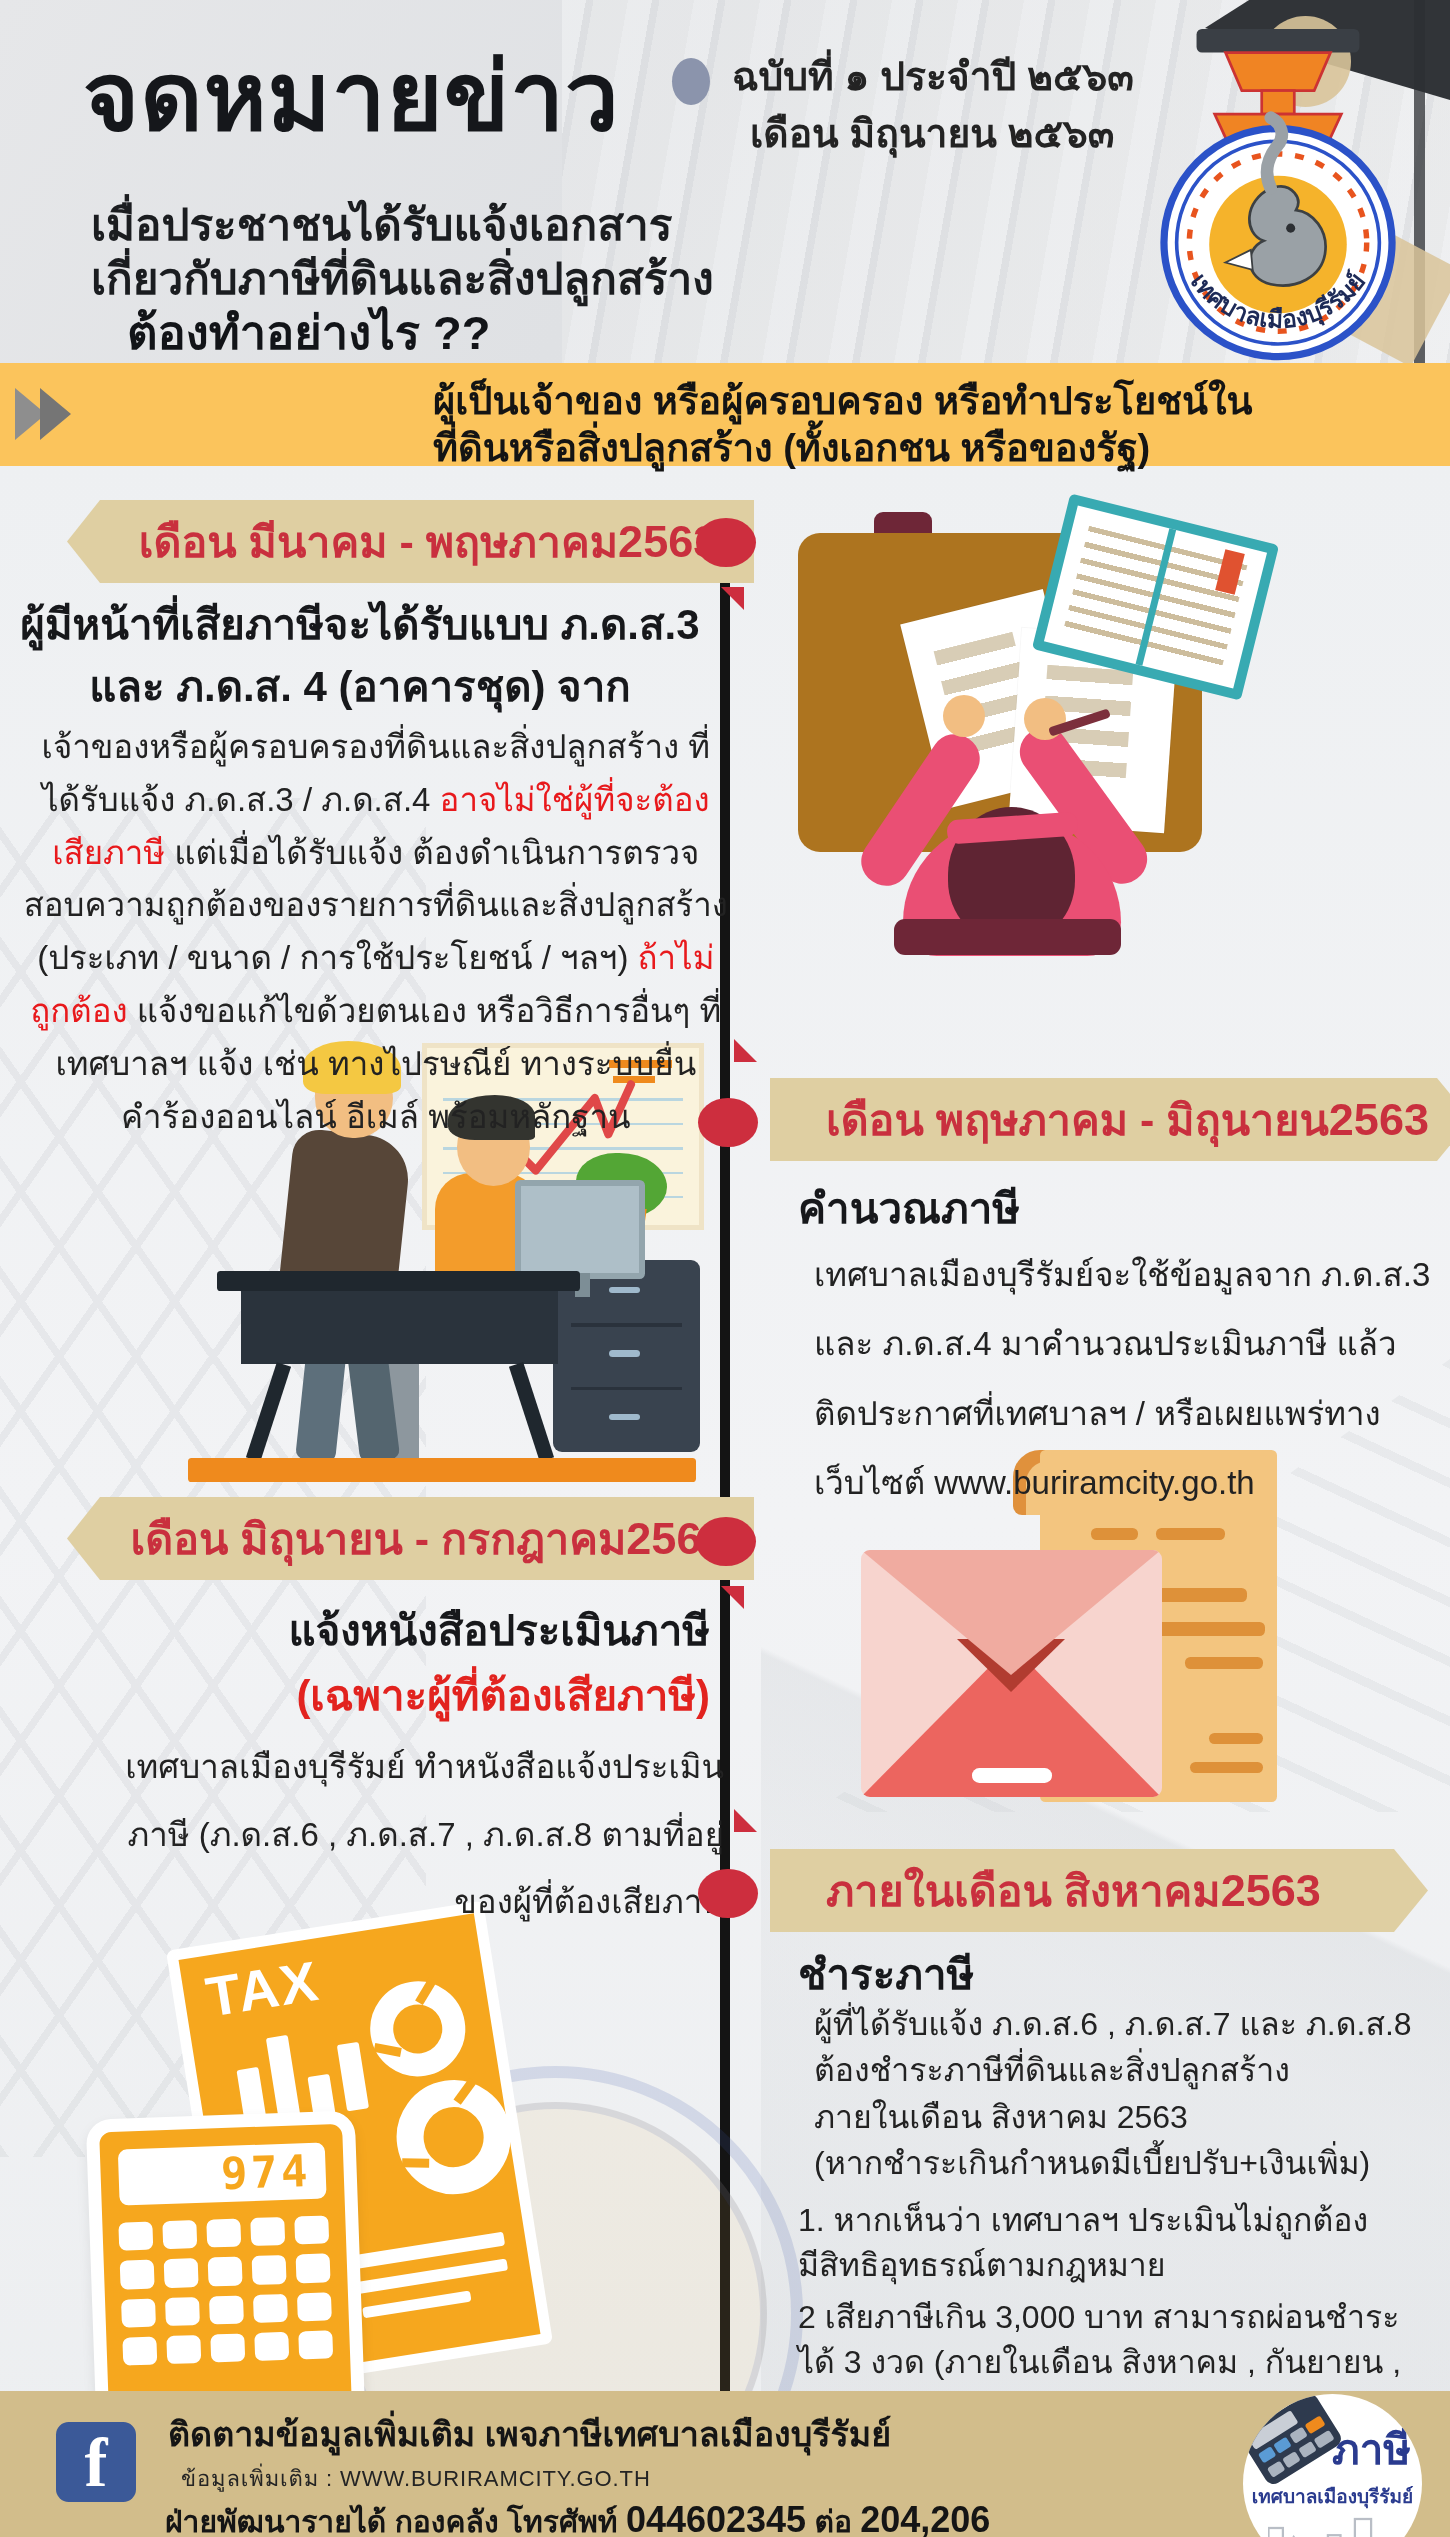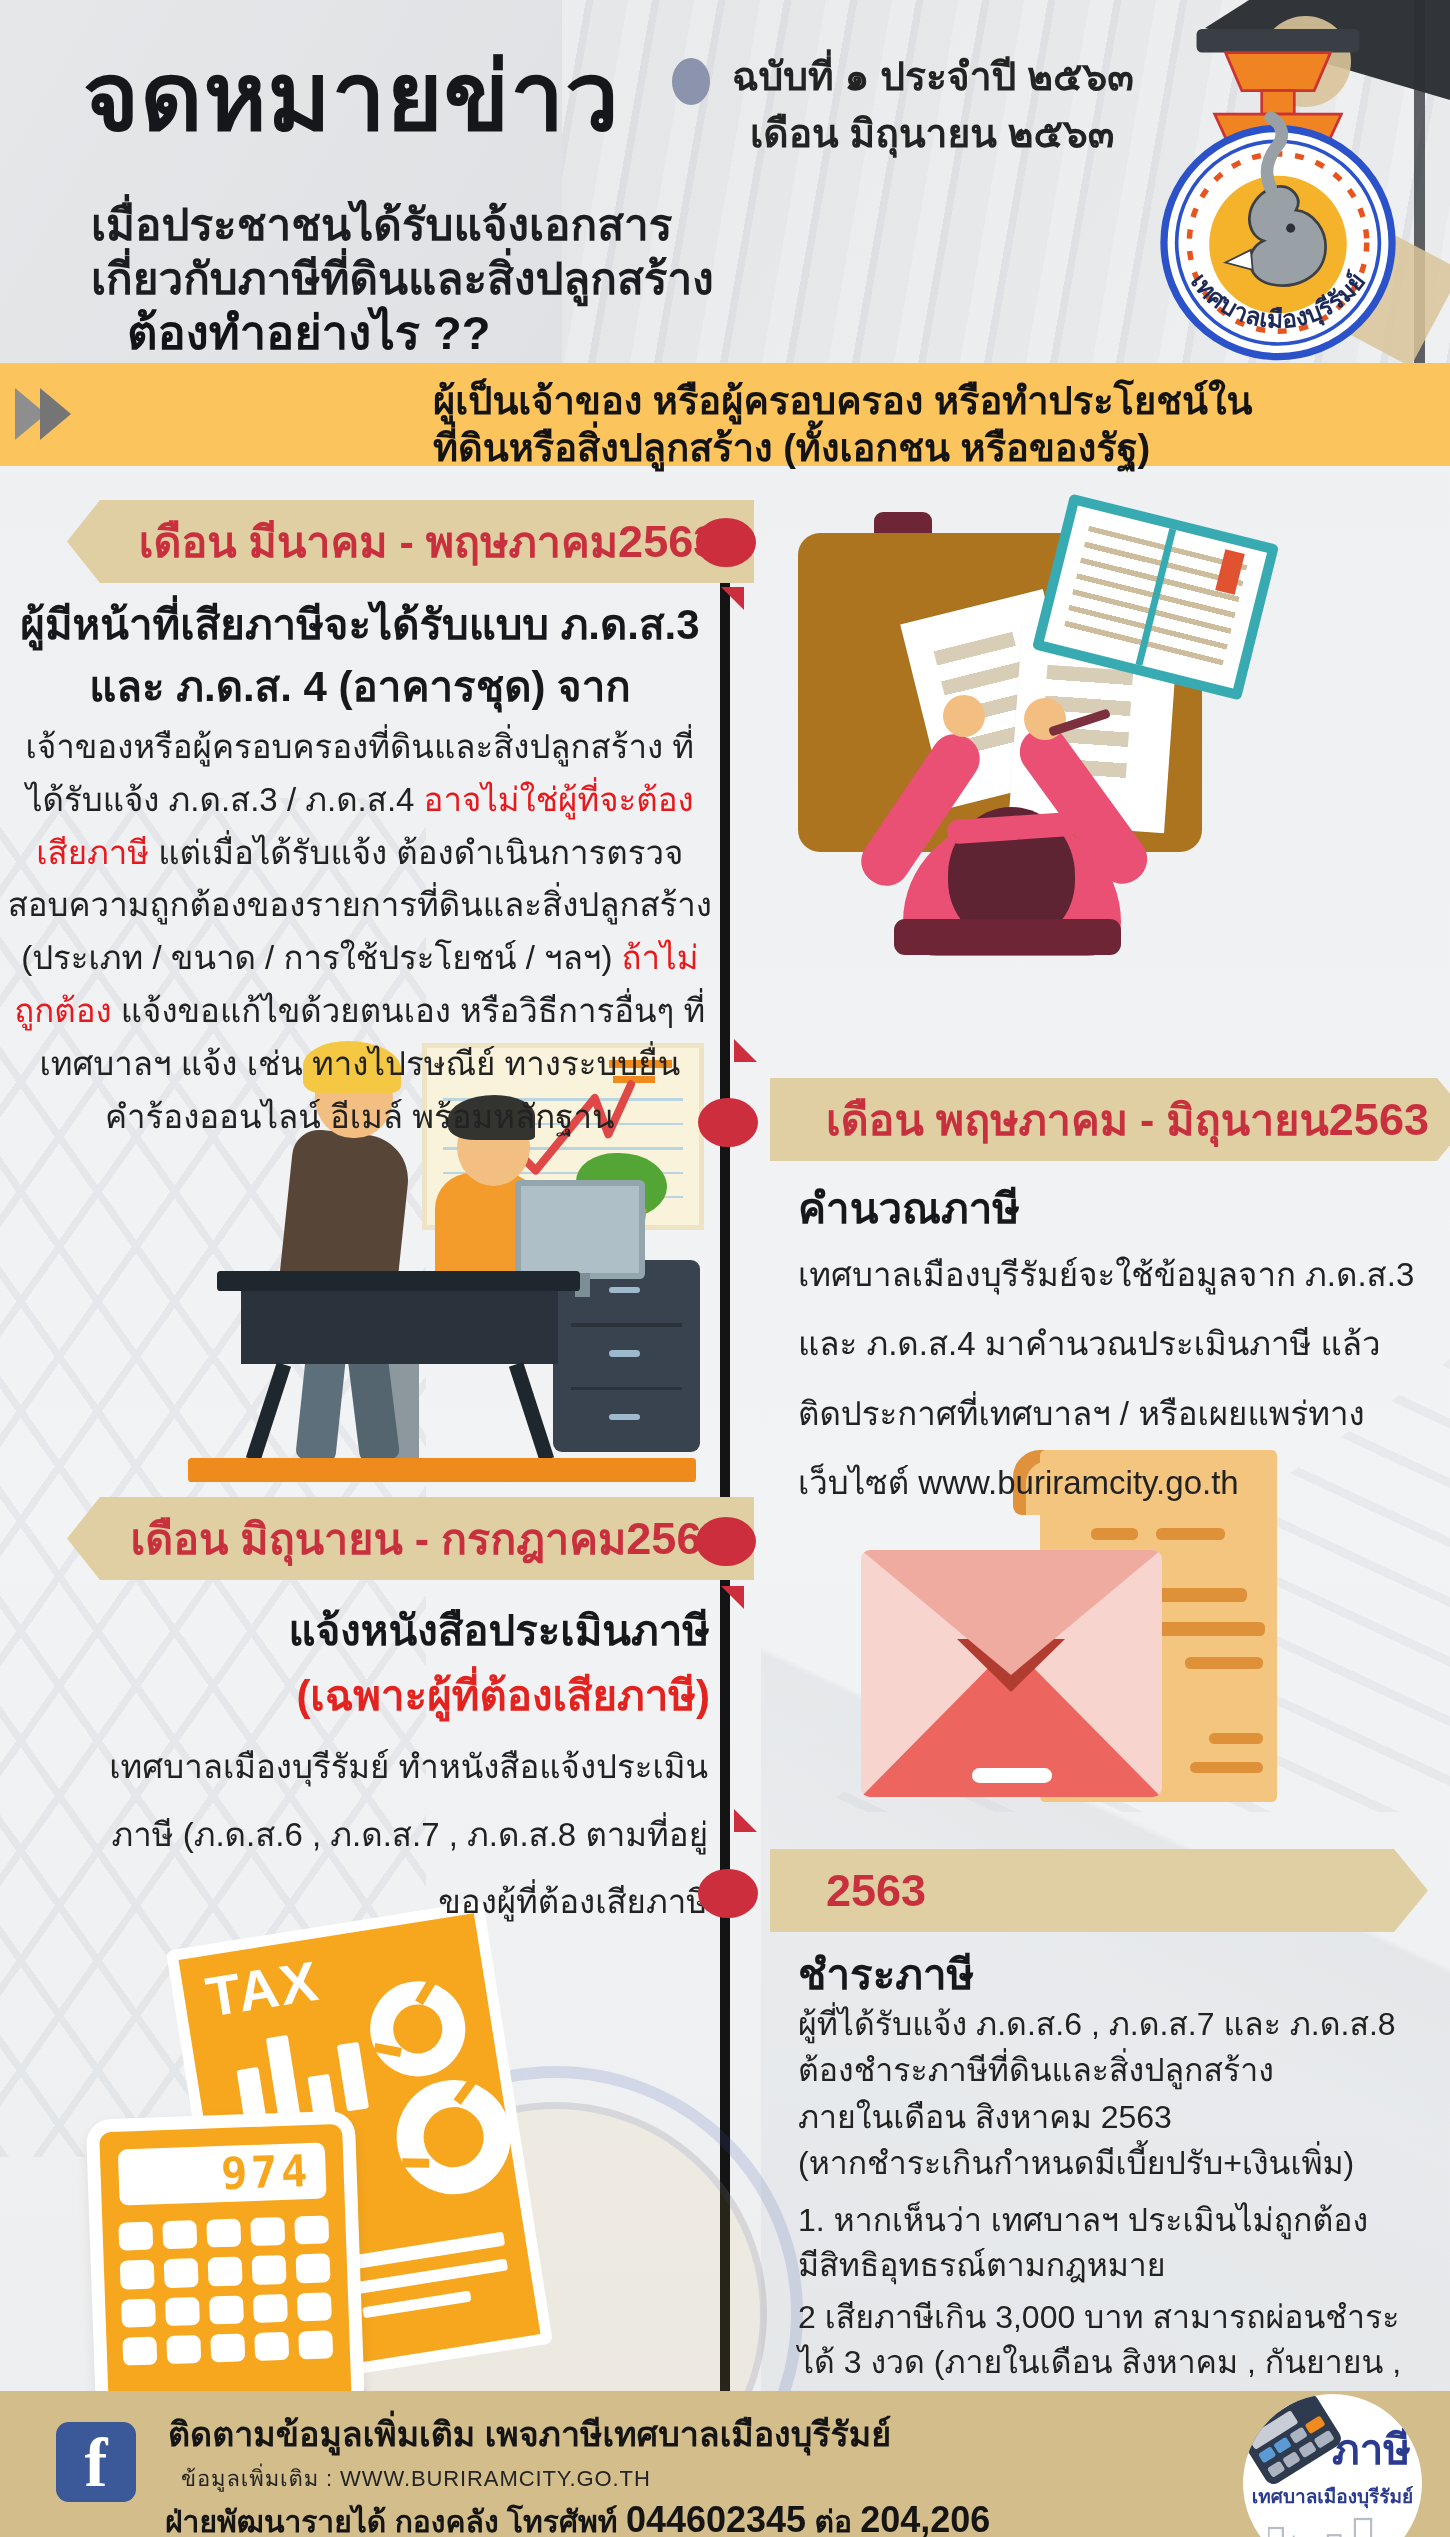--- a/index.html
+++ b/index.html
@@ -55,21 +55,21 @@
   .ttri{width:0;height:0;z-index:5;}
 
   .banner{height:83px;background:#dfcfa2;z-index:4;display:flex;align-items:center;}
   .banner .btxt{font-size:43px;font-weight:600;color:#c9303e;white-space:nowrap;}
   .banner .byear{font-size:45px;font-weight:800;color:#c9303e;}
   .banner-left{clip-path:polygon(33px 0,100% 0,100% 100%,33px 100%,0 50%);justify-content:center;padding-left:36px;}
   .banner-right{clip-path:polygon(0 0,calc(100% - 34px) 0,100% 50%,calc(100% - 34px) 100%,0 100%);padding-left:56px;}
 
   .h-black{font-size:42px;font-weight:800;color:#17181b;}
   .h-red{font-size:42px;font-weight:800;color:#e2231f;}
-  .body-txt{font-size:33px;color:#222;line-height:1.6;}
+  .body-txt{font-size:33px;color:#222;line-height:1.6;margin-left:16px;}
   .red-inline{color:#e8191c;}
 
   .p1{left:7.3px;top:721px;width:705px;text-align:center;z-index:3;}
   .p2{left:798px;top:1240px;width:625px;line-height:2.1;z-index:3;}
   .p3{left:63px;top:1733px;width:645px;text-align:right;line-height:2.05;z-index:3;}
   .p4{left:798px;top:2001px;width:625px;line-height:1.45;white-space:pre-line;font-size:32px;z-index:3;}
   .list-item{left:798px;width:634px;font-size:32px;color:#222;line-height:1.42;white-space:pre-line;z-index:3;}
 
   
   .illus-desk{left:787px;top:497px;width:426px;height:467px;z-index:2;}
@@ -331,20 +331,21 @@
     </div>
     <div class="abs m-env">
       <div class="m-bottom"></div>
       <div class="m-apex"></div>
       <div class="m-flap"></div>
       <div class="m-slot"></div>
     </div>
   </div>
 
   <div class="abs banner banner-right" style="left:770px;top:1849px;width:602px;">
+    <span class="btxt">ภายในเดือน สิงหาคม </span>
     <span class="byear">2563</span>
   </div>
   <div class="abs h-black" style="left:798px;top:1941px;">ชำระภาษี</div>
   <div class="abs body-txt p4">ผู้ที่ได้รับแจ้ง ภ.ด.ส.6 , ภ.ด.ส.7  และ ภ.ด.ส.8
 ต้องชำระภาษีที่ดินและสิ่งปลูกสร้าง
 ภายในเดือน สิงหาคม 2563
 (หากชำระเกินกำหนดมีเบี้ยปรับ+เงินเพิ่ม)</div>
   <div class="abs list-item" style="top:2198px;">1. หากเห็นว่า เทศบาลฯ ประเมินไม่ถูกต้อง
     มีสิทธิอุทธรณ์ตามกฎหมาย</div>
   <div class="abs list-item" style="top:2295px;">2 เสียภาษีเกิน 3,000 บาท สามารถผ่อนชำระ

